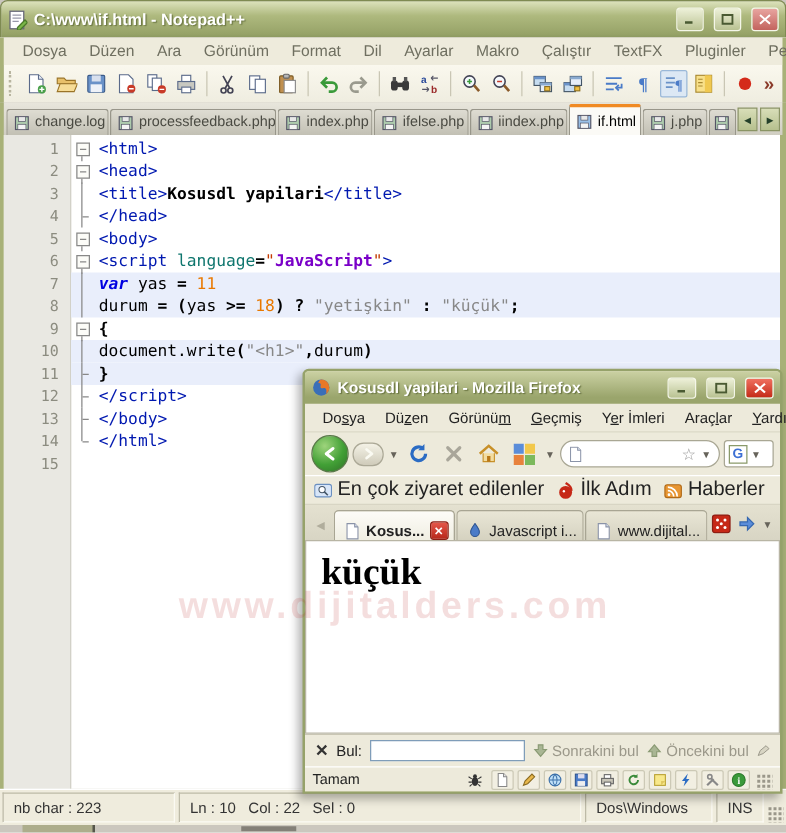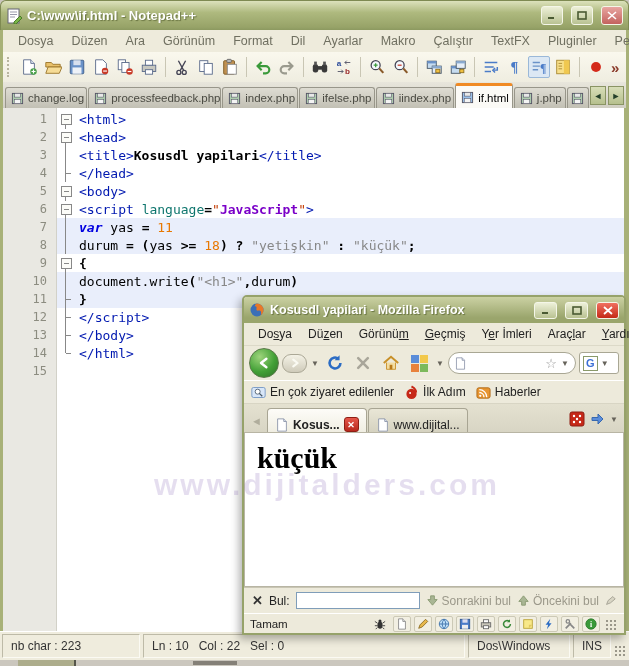--- a/index.html
+++ b/index.html
@@ -99,21 +99,21 @@
   .ff-nav-btn{width:25px;height:25px;display:flex;align-items:center;justify-content:center;flex:0 0 auto}
   .ff-grid{display:grid;grid-template-columns:8px 8px;grid-template-rows:8px 8px;gap:1px}
   .ff-grid i{display:block}
   .ff-url{width:128px;height:22px;background:#fff;border:1px solid #A9A794;border-radius:11px;
           display:flex;align-items:center;gap:3px;padding:0 5px;flex:0 0 auto}
   .ff-url .star{margin-left:auto;color:#999;font-size:13px}
   .ff-search{flex:1;height:22px;background:#fff;border:1px solid #A9A794;border-radius:3px;
              display:flex;align-items:center;gap:2px;padding:0 3px;min-width:40px}
   .glogo{width:15px;height:15px;border:1px solid #8A9A6A;background:#fff;color:#3B6FD4;font-weight:bold;
          font-size:11px;display:flex;align-items:center;justify-content:center}
-  .ff-bookmarks{height:24px;display:flex;align-items:center;gap:10px;padding:0 7px;font-size:12px;
+  .ff-bookmarks{height:24px;display:flex;align-items:center;gap:10px;padding:0 7px;font-size:16px;
                 border-top:1px solid #FFF;border-bottom:1px solid #D8D5C4}
   .ff-bm{display:flex;align-items:center;gap:4px;white-space:nowrap}
   .ff-bm svg{width:15px;height:15px}
   .ff-tabbar{height:28px;background:linear-gradient(#E4E1D0,#D8D5C4);display:flex;align-items:flex-end;
              padding:0 3px;gap:1px}
   .ff-tabscroll{color:#B0AD9C;font-size:11px;padding:0 4px 5px}
   .ff-tab{height:24px;display:flex;align-items:flex-end;gap:4px;padding:0 7px;font-size:12px;
           background:linear-gradient(#E9E6D6,#D5D2C0);border:1px solid #A8A593;border-bottom:none;
           border-radius:4px 4px 0 0;white-space:nowrap;overflow:hidden;flex:0 1 auto}
   .ff-tab svg{width:14px;height:14px;flex:0 0 auto}
@@ -129,22 +129,22 @@
   .ff-find-close{font-size:13px;font-weight:bold;color:#333}
   .ff-find input{width:124px;height:17px;border:1px solid #7F9DB9;font-size:12px;
                  font-family:"Liberation Sans",sans-serif}
   .ff-find-btn{display:flex;align-items:center;gap:3px;color:#9B988A}
   .ff-status{height:20px;display:flex;align-items:center;padding:1px 6px;gap:5px;font-size:11.5px;
              border-top:1px solid #FFF;background:#EDEADB}
   .ffs-btn{width:18px;height:16px;border:1px solid #CCC9B6;background:#F2EFE2;border-radius:2px;
            display:flex;align-items:center;justify-content:center;flex:0 0 auto}
   .ffs-btn svg{width:12px;height:12px}
   .ffs-bug{border:none;background:none;width:16px}
-  #watermark{position:absolute;left:154px;top:468px;z-index:70;pointer-events:none;
-             font-size:30px;font-weight:bold;letter-spacing:3px;color:#4c1d95;opacity:.14;white-space:nowrap}
+  #watermark{position:absolute;left:143px;top:468px;z-index:70;pointer-events:none;
+             font-size:30px;font-weight:bold;letter-spacing:3px;color:#b91c1c;opacity:.14;white-space:nowrap}
 </style>
 </head>
 <body>
 
 <div id="npp">
   <div class="np-title">
     <span>
         <svg width="16" height="16" viewBox="0 0 16 16">
           <rect x="2" y="1" width="11" height="14" fill="#fff" stroke="#667"></rect>
           <path d="M4 4h7M4 6.5h7M4 9h5" stroke="#99A"></path>
@@ -629,20 +629,26 @@
       <span class="ff-tab active">
         <svg viewBox="0 0 16 16">
           <path d="M3 1h7l3 3v11H3z" fill="#fff" stroke="#8A93A8"></path>
           <path d="M10 1v3h3" fill="#DDE4F0" stroke="#8A93A8"></path>
         </svg>
         <span>Kosus...</span>
         <span class="ff-tab-close">✕</span>
       </span>
       <span class="ff-tab">
         <svg viewBox="0 0 16 16">
+          <path d="M8 1c2.5 3.5 4 5.2 4 7.6A4 4.2 0 1 1 4 8.6C4 6.2 5.5 4.5 8 1z" fill="#4A7BC8" stroke="#2F5590"></path>
+        </svg>
+        <span>Javascript i...</span>
+      </span>
+      <span class="ff-tab">
+        <svg viewBox="0 0 16 16">
           <path d="M3 1h7l3 3v11H3z" fill="#fff" stroke="#8A93A8"></path>
           <path d="M10 1v3h3" fill="#DDE4F0" stroke="#8A93A8"></path>
         </svg>
         <span>www.dijital...</span>
       </span>
       <span class="ff-tabend">
         <span style="width: 16px;">
           <svg viewBox="0 0 16 16">
             <rect x="1" y="1" width="14" height="14" rx="2" fill="#C62817" stroke="#8E1E14"></rect>
             <g fill="#fff">

